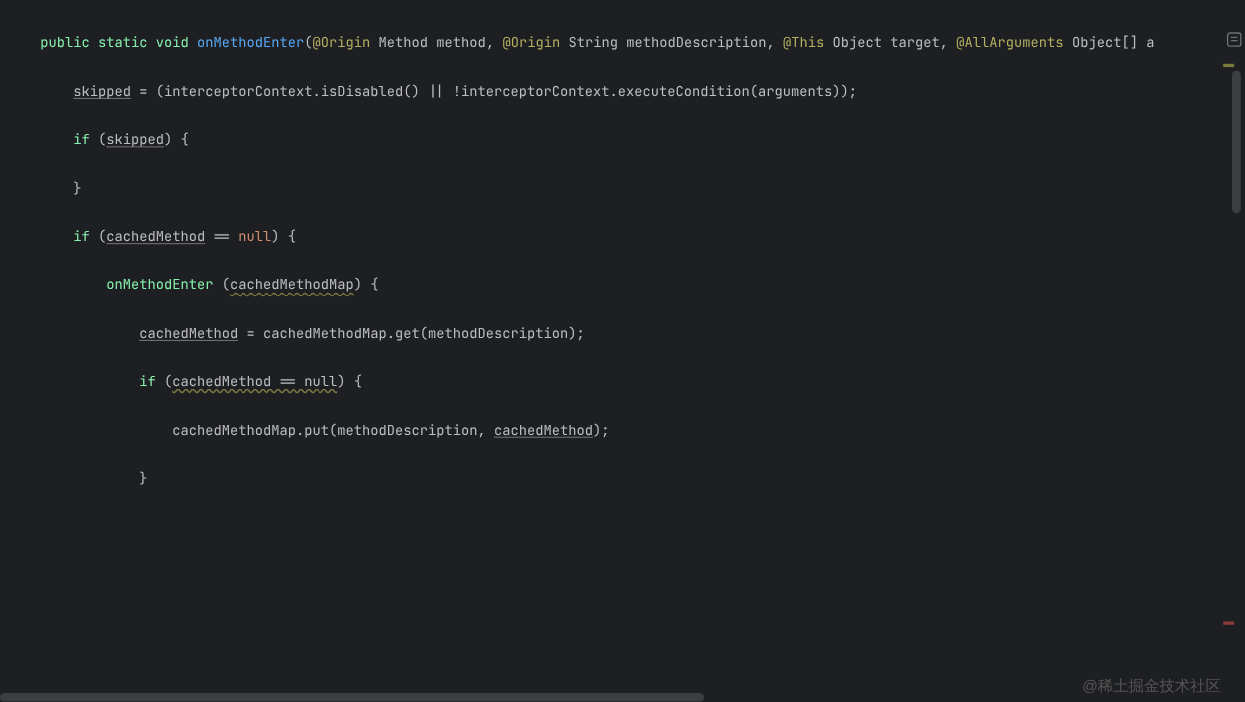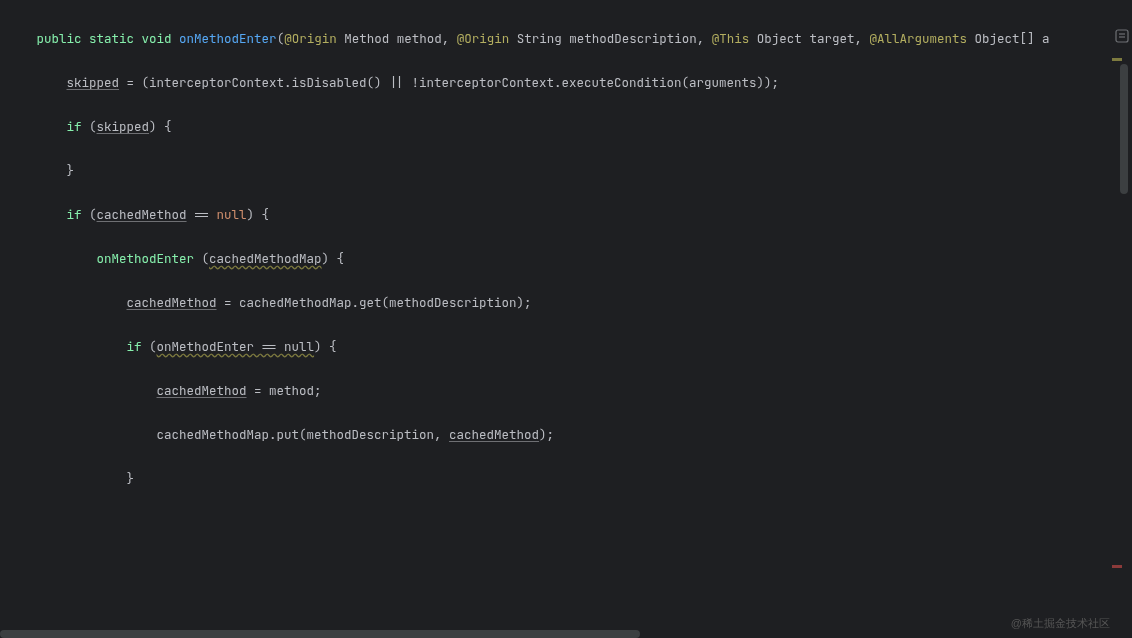--- a/index.html
+++ b/index.html
@@ -41,21 +41,21 @@
       text-decoration: underline wavy #7d7a3f;
       text-underline-offset: 2px;
       text-align: right;
     }
     .underline { text-decoration: underline; text-underline-offset: 2px; text-decoration-color: #6e6f73; }
     .watermark {
       position: absolute;
       bottom: 4px;
       right: 22px;
       color: #555;
-      font-size: 11px;
+      font-size: 14px;
       font-family: sans-serif;
     }
     .scrollbar-v {
       position: absolute;
       right: 4px;
       top: 64px;
       width: 8px;
       height: 130px;
       background: #3c3f41;
       border-radius: 4px;
@@ -82,22 +82,21 @@
 <body>
 
 <div class="editor">
 <div class="line"><span class="c-plain">   </span><span class="c-keyword">public</span><span> </span><span class="c-keyword">static</span><span> </span><span class="c-keyword">void</span><span> </span><span class="c-method">onMethodEnter</span><span class="c-plain">(</span><span class="c-annotation">@Origin</span><span> </span><span class="c-type">Method</span><span> </span><span class="c-param">method</span><span class="c-plain">, </span><span class="c-annotation">@Origin</span><span> </span><span class="c-type">String</span><span> </span><span class="c-param">methodDescription</span><span class="c-plain">, </span><span class="c-annotation">@This</span><span> </span><span class="c-type">Object</span><span> </span><span class="c-param">target</span><span class="c-plain">, </span><span class="c-annotation">@AllArguments</span><span> </span><span class="c-type">Object[]</span><span> </span><span class="c-param">a</span></div>
 <div class="line"><span class="c-plain">       </span><span class="c-plain underline">skipped</span><span class="c-plain"> = (interceptorContext.isDisabled() || !interceptorContext.executeCondition(arguments));</span></div>
 <div class="line"><span class="c-plain">       </span><span class="c-keyword">if</span><span class="c-plain"> (</span><span class="c-plain underline">skipped</span><span class="c-plain">) {</span></div>
 <div class="line"><span class="c-plain">       }</span></div>
 <div class="line"><span class="c-plain">       </span><span class="c-keyword">if</span><span class="c-plain"> (</span><span class="c-plain underline">cachedMethod</span><span class="c-plain"> == </span><span class="c-null">null</span><span class="c-plain">) {</span></div>
 <div class="line"><span class="c-plain">           </span><span class="c-keyword">onMethodEnter</span><span class="c-plain"> (</span><span class="c-plain u-wave">cachedMethodMap</span><span class="c-plain">) {</span></div>
 <div class="line"><span class="c-plain">               </span><span class="c-plain underline">cachedMethod</span><span class="c-plain"> = cachedMethodMap.get(methodDescription);</span></div>
-<div class="line"><span class="c-plain">               </span><span class="c-keyword">if</span><span class="c-plain"> (</span><span class="c-plain u-wave">onMethodEnter == null</span><span class="c-plain">) {</span></div>
-<div class="line"><span class="c-plain">                   </span><span class="c-plain underline">cachedMethod</span><span class="c-plain"> = method;</span></div>
+<div class="line"><span class="c-plain">               </span><span class="c-keyword">if</span><span class="c-plain"> (</span><span class="c-plain u-wave">cachedMethod == null</span><span class="c-plain">) {</span></div>
 <div class="line"><span class="c-plain">                   </span><span class="c-plain">cachedMethodMap.put(methodDescription, </span><span class="c-plain underline">cachedMethod</span><span class="c-plain">);</span></div>
 <div class="line"><span class="c-plain">               }</span></div>
 
 
 
 
 
 
 
 

